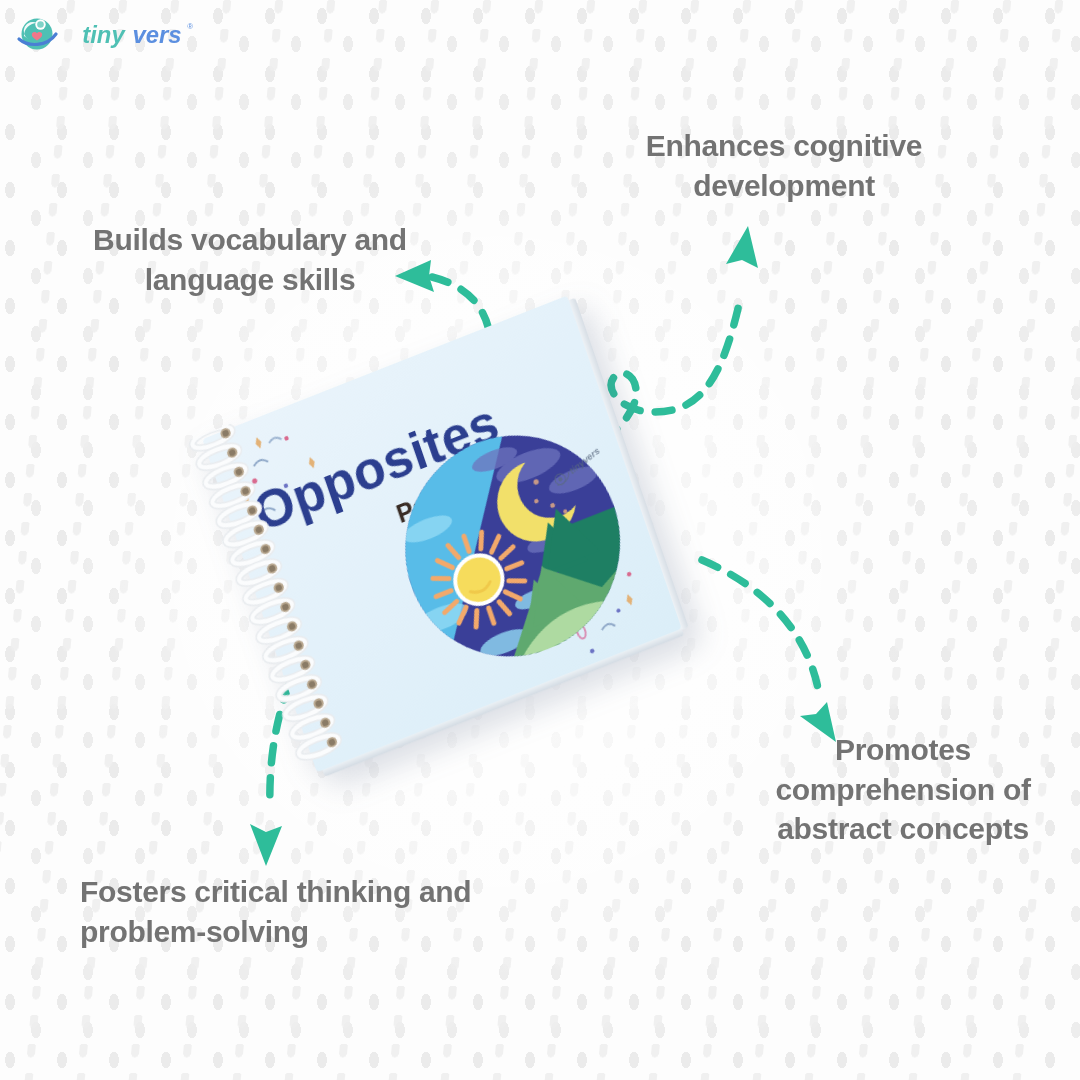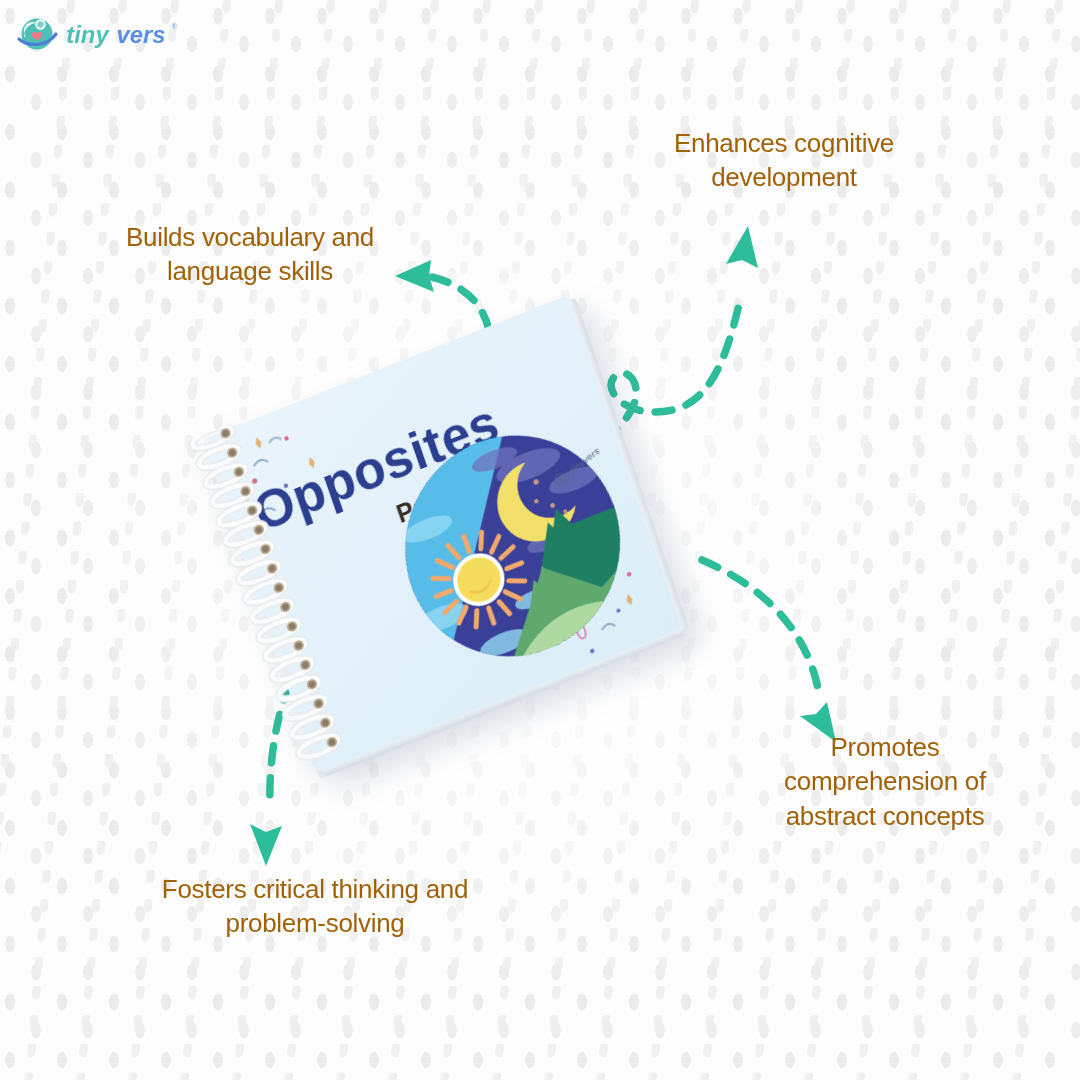--- a/index.html
+++ b/index.html
@@ -31,39 +31,39 @@
     background-size:52px 29px;
     transform:skewX(-5deg);
     opacity:.85;
   }
   .dots-fade{
     position:absolute;inset:0;
     background:radial-gradient(circle at 46% 52%, rgba(255,255,255,.92) 0%, rgba(255,255,255,.55) 26%, rgba(255,255,255,0) 52%);
   }
 
   
-  .logo{position:absolute;left:16px;top:14px;display:flex;align-items:center;gap:8px;}
+  .logo{position:absolute;left:16px;top:14px;display:flex;align-items:center;gap:24px;}
   .logo-mark{width:42px;height:42px;position:relative;flex:0 0 auto;}
   .logo-text{font-size:0;line-height:0;}
   .logo-text svg{display:block;}
 
   
   .callout{
     position:absolute;
-    color:#a16207;
-    font-weight:normal;
-    font-size:26px;
+    color:#737373;
+    font-weight:bold;
+    font-size:30px;
     line-height:1.32;
     letter-spacing:-0.3px;
     white-space:pre-line;
   }
   #callout-tr{ right:136px; top:126px; text-align:center; width:320px;}
   #callout-tl{ left:50px;  top:220px; text-align:center; width:400px;}
-  #callout-br{ right:40px; top:730px; text-align:center; width:310px;}
-  #callout-bl{ left:80px;  top:872px; text-align:center; width:470px;}
+  #callout-br{ right:22px; top:730px; text-align:center; width:310px;}
+  #callout-bl{ left:80px;  top:872px; width:470px;}
 
   
   #arrows{position:absolute;inset:0;width:1080px;height:1080px;pointer-events:none;}
   .dash{
     fill:none;stroke:#2ebd9a;stroke-width:7.5;
     stroke-linecap:round;stroke-dasharray:17 15;
   }
   .head{fill:#2ebd9a;}
 
   

